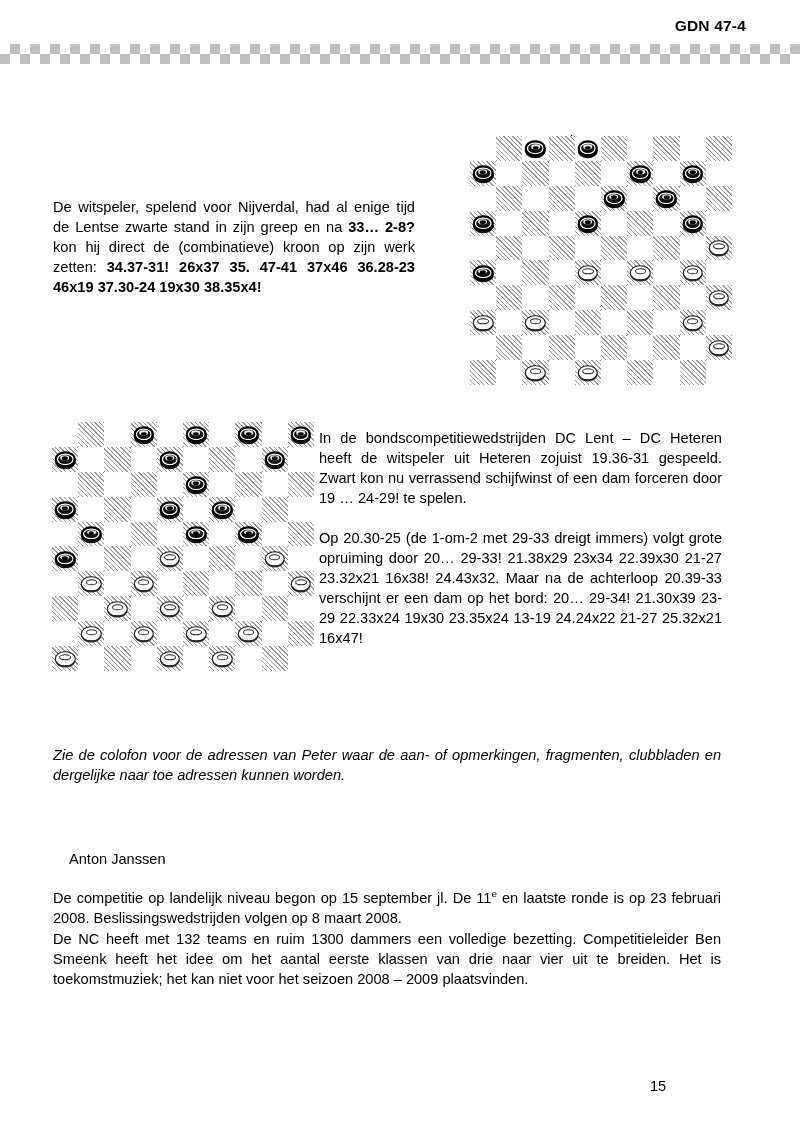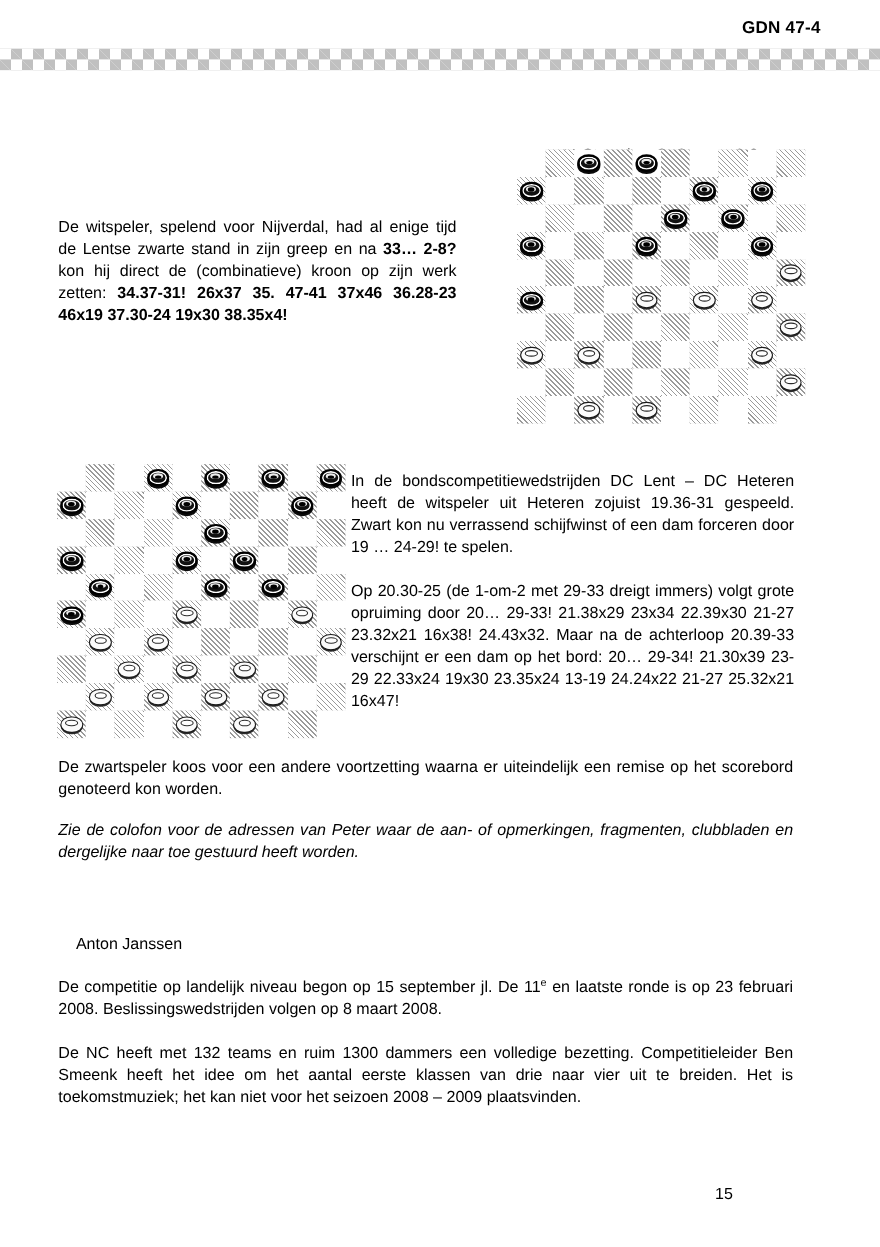--- a/index.html
+++ b/index.html
@@ -79,21 +79,21 @@
     font-weight: bold;
     letter-spacing: -0.1px;
   }
   #section-author {
     position: absolute;
     left: 53px; top: 851px;
     font-size: 14.6px;
     margin-left: 16px;
   }
   #nc-paragraph-1 { left: 53px; top: 888px; width: 668px; }
-  #nc-paragraph-2 { left: 53px; top: 948px; width: 668px; }
+  #nc-paragraph-2 { left: 53px; top: 929px; width: 668px; }
 
   sup { font-size: 0.68em; vertical-align: super; line-height: 0; }
 
   #page-number {
     position: absolute;
     left: 650px; top: 1078px;
     font-size: 14.6px;
   }
 
   
@@ -512,22 +512,21 @@
         <div class="piece white"></div>
       </div>
       <div class="sq light"></div>
       <div class="sq dark"></div>
       <div class="sq light"></div>
     </div>
 
   <div class="tblock" id="game2-text-1">In de bondscompetitiewedstrijden DC Lent – DC Heteren heeft de witspeler uit Heteren zojuist 19.36-31 gespeeld. Zwart kon nu verrassend schijfwinst of een dam forceren door 19 … 24-29! te spelen.</div>
   <div class="tblock" id="game2-text-2">Op 20.30-25 (de 1-om-2 met 29-33 dreigt immers) volgt grote opruiming door 20… 29-33! 21.38x29 23x34 22.39x30 21-27 23.32x21 16x38! 24.43x32. Maar na de achterloop 20.39-33 verschijnt er een dam op het bord: 20… 29-34! 21.30x39 23-29 22.33x24 19x30 23.35x24 13-19 24.24x22 21-27 25.32x21 16x47!</div>
 
-  <div class="tblock" id="closing-paragraph">De zwartspeler koos voor een andere voortzetting waarna er uiteindelijk een remise op het scorebord genoteerd kon worden.</div>
-  <div class="tblock" id="colofon-paragraph">Zie de colofon voor de adressen van Peter waar de aan- of opmerkingen, fragmenten, clubbladen en dergelijke naar toe gestuurd heeft worden.</div>
+  <div class="tblock" id="colofon-paragraph">Zie de colofon voor de adressen van Peter waar de aan- of opmerkingen, fragmenten, clubbladen en dergelijke naar toe adressen kunnen worden.</div>
 
   <div id="section-author">Anton Janssen</div>
 
   <div class="tblock" id="nc-paragraph-1"><span>De competitie op landelijk niveau begon op 15 september jl. De 11</span><sup>e</sup><span> en laatste ronde is op 23 februari 2008. Beslissingswedstrijden volgen op 8 maart 2008.</span></div>
 
   <div class="tblock" id="nc-paragraph-2">De NC heeft met 132 teams en ruim 1300 dammers een volledige bezetting. Competitieleider Ben Smeenk heeft het idee om het aantal eerste klassen van drie naar vier uit te breiden. Het is toekomstmuziek; het kan niet voor het seizoen 2008 – 2009 plaatsvinden.</div>
 
   <div id="page-number">15</div>
 
 </div>

